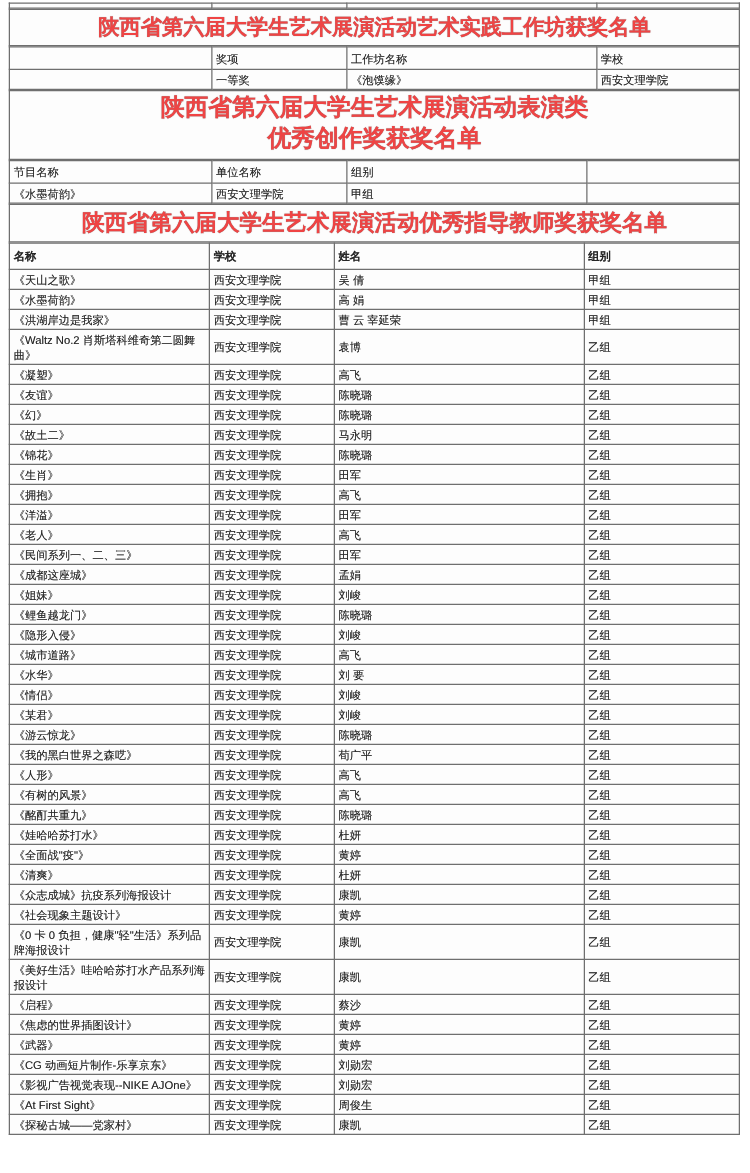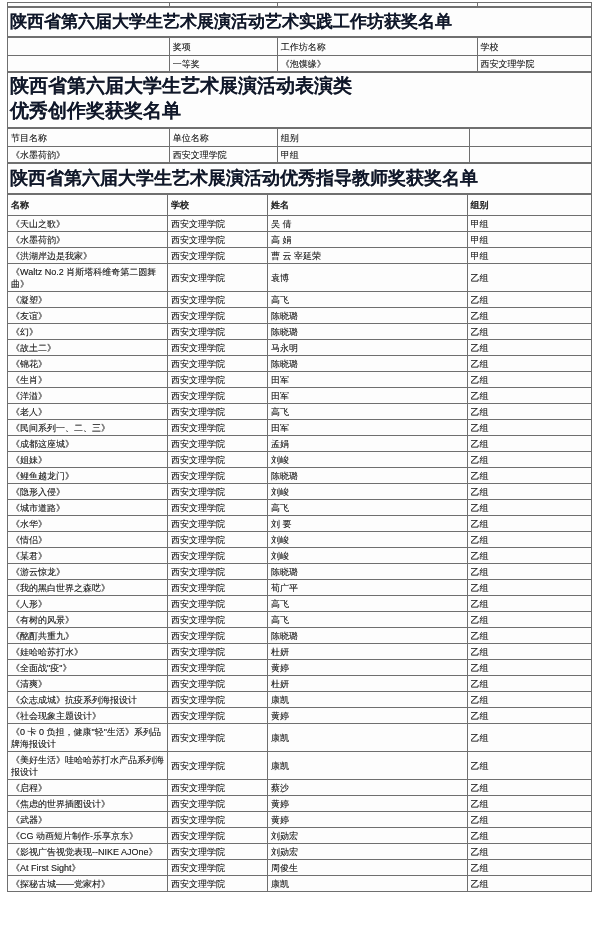--- a/index.html
+++ b/index.html
@@ -19,21 +19,21 @@
     font-size:9px;line-height:12px;
     padding:2px 3px 1px 3px;
     text-align:left;font-weight:400;
     overflow:hidden;white-space:normal;
     vertical-align:middle;
     color:#262626;
     text-shadow:0 0 0.5px rgba(60,60,60,.55);
   }
   .stub td{height:3px;padding:0;}
   .title-cell{
-    font-weight:700;color:#0f172a;
+    text-align:center;font-weight:700;color:#ef4444;
     text-shadow:0 0 0.6px rgba(20,20,20,.6);
   }
   .t1{font-size:17px;line-height:22px;padding:3px 2px;}
   .t2{font-size:19px;line-height:25px;padding:2px 2px;font-family:Liberation Mono, monospace;}
   .t3{font-size:18px;line-height:23px;padding:3px 2px;font-family:Liberation Serif, serif;}
   .hdr th{padding:3px 3px 2px 3px;margin-left:20px;}
   .teacher-hdr th{text-align:left;font-weight:700;padding:4px 3px;}
   
   .colA1{width:27.7%;} .colA2{width:18.5%;} .colA3{width:34.2%;} .colA4{width:19.6%;}
   .colB1{width:27.7%;} .colB2{width:18.5%;} .colB3{width:32.9%;} .colB4{width:20.9%;}
@@ -209,20 +209,26 @@
           <td>陈晓璐</td>
           <td>乙组</td>
         </tr>
         <tr>
           <td>《生肖》</td>
           <td>西安文理学院</td>
           <td>田军</td>
           <td>乙组</td>
         </tr>
         <tr>
+          <td>《拥抱》</td>
+          <td>西安文理学院</td>
+          <td>高飞</td>
+          <td>乙组</td>
+        </tr>
+        <tr>
           <td>《洋溢》</td>
           <td>西安文理学院</td>
           <td>田军</td>
           <td>乙组</td>
         </tr>
         <tr>
           <td>《老人》</td>
           <td>西安文理学院</td>
           <td>高飞</td>
           <td>乙组</td>

